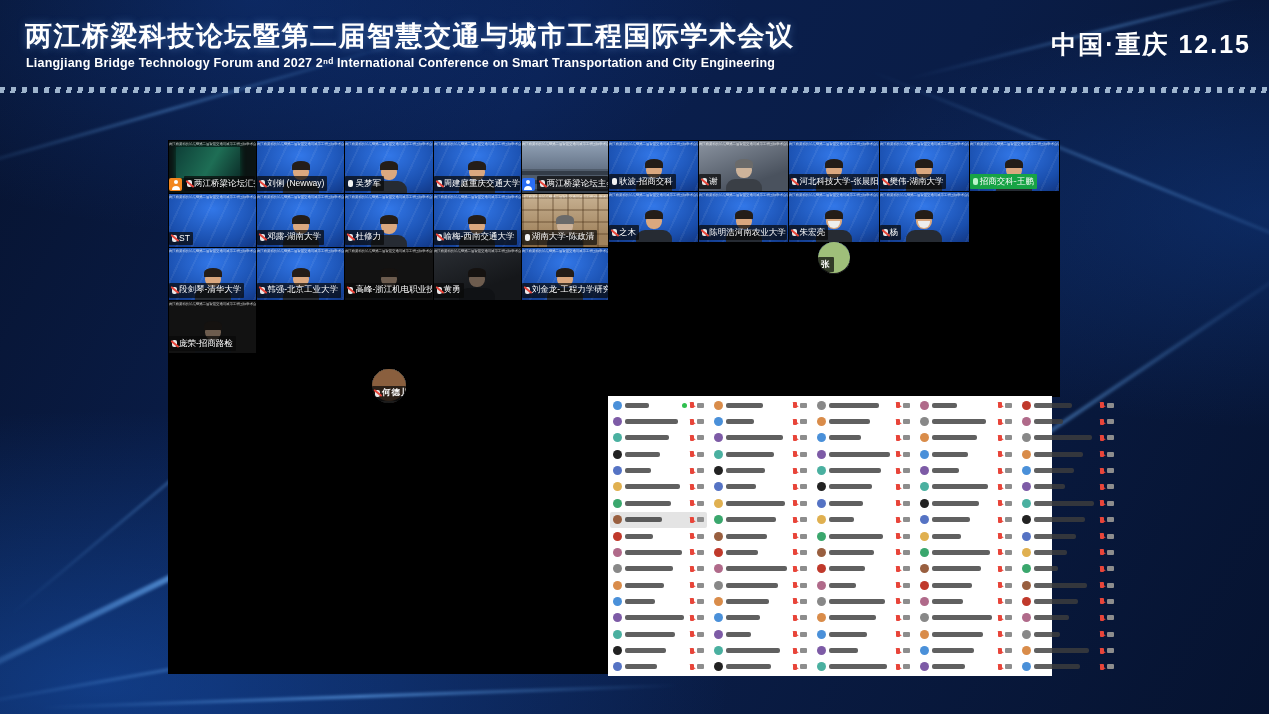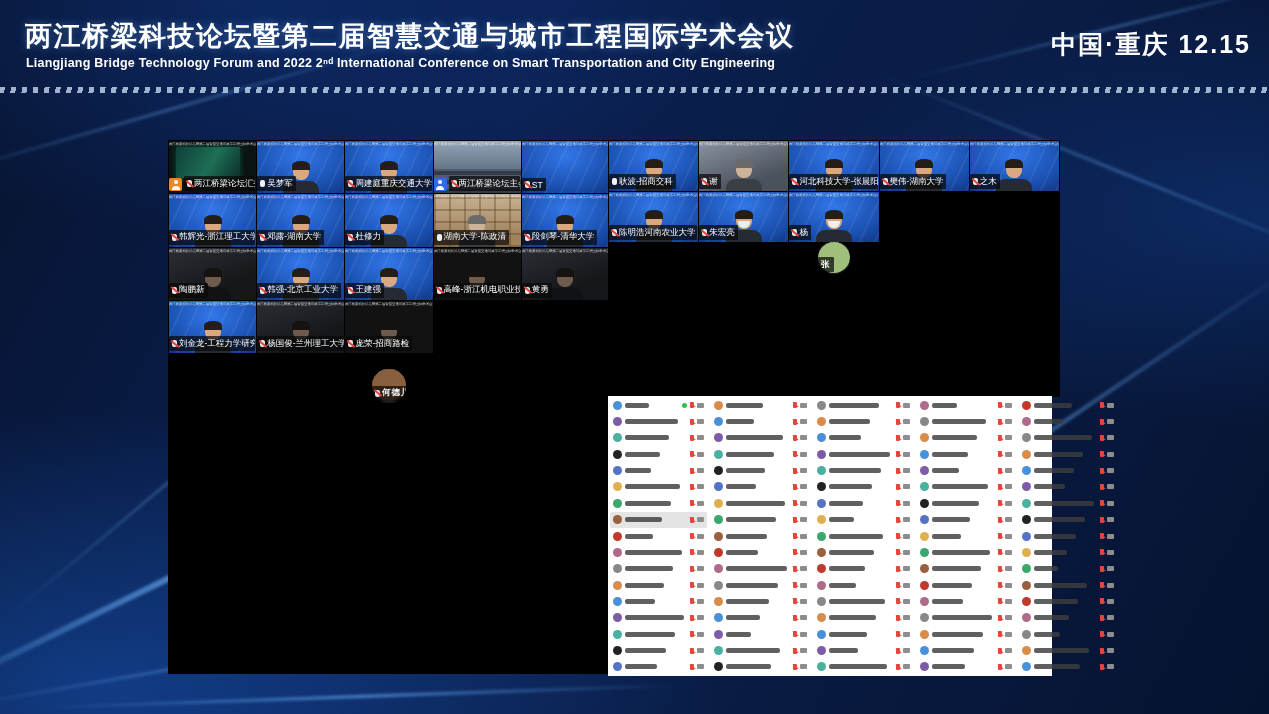--- a/index.html
+++ b/index.html
@@ -116,21 +116,21 @@
 <div class="beam b1"></div>
 <div class="beam b2"></div>
 <div class="beam b3"></div>
 <div class="beam b4"></div>
 <div class="beam b5"></div>
 <div class="beam b6"></div>
 <div class="beam b7"></div>
 <div class="beam b8"></div>
 
 <div class="title-cn">两江桥梁科技论坛暨第二届智慧交通与城市工程国际学术会议</div>
-<div class="title-en">Liangjiang Bridge Technology Forum and 2022 2ⁿᵈ International Conference on Smart Transportation and City Engineering</div>
+<div class="title-en">Liangjiang Bridge Technology Forum and 2027 2ⁿᵈ International Conference on Smart Transportation and City Engineering</div>
 <div class="loc">中国·重庆  12.15</div>
 <div class="dashes"></div>
 
 <div id="left-grid" class="grid">
     <div class="tile avatar">
       <div class="avatar" style="background: rgb(63, 131, 196);"></div>
       <div class="rec">
         <div class="dot"></div>
         <span>录制中</span>
       </div>
@@ -152,20 +152,31 @@
           <span>两江桥梁论坛汇报端</span>
         </div>
       </div>
     </div>
     <div class="tile video">
       <div class="watermark">两江桥梁科技论坛暨第二届智慧交通与城市工程国际学术会议</div>
       <div class="shoulders"></div>
       <div class="face"></div>
       <div class="labelrow">
         <div class="pill">
+          <div class="mic muted"></div>
+          <span>刘俐 (Newway)</span>
+        </div>
+      </div>
+    </div>
+    <div class="tile video">
+      <div class="watermark">两江桥梁科技论坛暨第二届智慧交通与城市工程国际学术会议</div>
+      <div class="shoulders"></div>
+      <div class="face"></div>
+      <div class="labelrow">
+        <div class="pill">
           <div class="mic on"></div>
           <span>吴梦军</span>
         </div>
       </div>
     </div>
     <div class="tile video">
       <div class="watermark">两江桥梁科技论坛暨第二届智慧交通与城市工程国际学术会议</div>
       <div class="shoulders"></div>
       <div class="face"></div>
       <div class="labelrow">
@@ -195,52 +206,52 @@
         </div>
       </div>
     </div>
     <div class="tile video">
       <div class="watermark">两江桥梁科技论坛暨第二届智慧交通与城市工程国际学术会议</div>
       <div class="shoulders"></div>
       <div class="face"></div>
       <div class="labelrow">
         <div class="pill">
           <div class="mic muted"></div>
-          <span>韩辉光-浙江理工大学</span>
+          <span>邓露-湖南大学</span>
         </div>
       </div>
     </div>
     <div class="tile video">
       <div class="watermark">两江桥梁科技论坛暨第二届智慧交通与城市工程国际学术会议</div>
       <div class="shoulders"></div>
       <div class="face"></div>
       <div class="labelrow">
         <div class="pill">
           <div class="mic muted"></div>
-          <span>邓露-湖南大学</span>
+          <span>杜修力</span>
+        </div>
+      </div>
+    </div>
+    <div class="tile avatar">
+      <div class="avatar" style="background: rgb(202, 164, 106);"></div>
+      <div class="labelrow">
+        <div class="pill">
+          <div class="mic muted"></div>
+          <span>曾金莲</span>
         </div>
       </div>
     </div>
     <div class="tile video">
       <div class="watermark">两江桥梁科技论坛暨第二届智慧交通与城市工程国际学术会议</div>
       <div class="shoulders"></div>
       <div class="face"></div>
       <div class="labelrow">
         <div class="pill">
           <div class="mic muted"></div>
-          <span>杜修力</span>
-        </div>
-      </div>
-    </div>
-    <div class="tile avatar">
-      <div class="avatar" style="background: rgb(202, 164, 106);"></div>
-      <div class="labelrow">
-        <div class="pill">
-          <div class="mic muted"></div>
-          <span>曾金莲</span>
+          <span>喻梅-西南交通大学</span>
         </div>
       </div>
     </div>
     <div class="tile room-study gray">
       <div class="watermark">两江桥梁科技论坛暨第二届智慧交通与城市工程国际学术会议</div>
       <div class="scene"></div>
       <div class="shoulders"></div>
       <div class="face"></div>
       <div class="labelrow">
         <div class="pill">
@@ -253,94 +264,61 @@
       <div class="watermark">两江桥梁科技论坛暨第二届智慧交通与城市工程国际学术会议</div>
       <div class="shoulders"></div>
       <div class="face"></div>
       <div class="labelrow">
         <div class="pill">
           <div class="mic muted"></div>
           <span>段剑琴-清华大学</span>
         </div>
       </div>
     </div>
+    <div class="tile video">
+      <div class="watermark">两江桥梁科技论坛暨第二届智慧交通与城市工程国际学术会议</div>
+      <div class="shoulders"></div>
+      <div class="face"></div>
+      <div class="labelrow">
+        <div class="pill">
+          <div class="mic muted"></div>
+          <span>韩强-北京工业大学</span>
+        </div>
+      </div>
+    </div>
+    <div class="tile video-dark dim">
+      <div class="watermark">两江桥梁科技论坛暨第二届智慧交通与城市工程国际学术会议</div>
+      <div class="shoulders"></div>
+      <div class="face"></div>
+      <div class="labelrow">
+        <div class="pill">
+          <div class="mic muted"></div>
+          <span>高峰-浙江机电职业技术学院</span>
+        </div>
+      </div>
+    </div>
     <div class="tile video-dark-face dim">
       <div class="watermark">两江桥梁科技论坛暨第二届智慧交通与城市工程国际学术会议</div>
       <div class="shoulders"></div>
       <div class="face"></div>
       <div class="labelrow">
         <div class="pill">
           <div class="mic muted"></div>
-          <span>陶鹏新</span>
+          <span>黄勇</span>
         </div>
       </div>
     </div>
     <div class="tile video">
       <div class="watermark">两江桥梁科技论坛暨第二届智慧交通与城市工程国际学术会议</div>
       <div class="shoulders"></div>
       <div class="face"></div>
       <div class="labelrow">
         <div class="pill">
           <div class="mic muted"></div>
-          <span>韩强-北京工业大学</span>
-        </div>
-      </div>
-    </div>
-    <div class="tile video">
-      <div class="watermark">两江桥梁科技论坛暨第二届智慧交通与城市工程国际学术会议</div>
-      <div class="shoulders"></div>
-      <div class="face"></div>
-      <div class="labelrow">
-        <div class="pill">
-          <div class="mic muted"></div>
-          <span>王建强</span>
-        </div>
-      </div>
-    </div>
-    <div class="tile video-dark dim">
-      <div class="watermark">两江桥梁科技论坛暨第二届智慧交通与城市工程国际学术会议</div>
-      <div class="shoulders"></div>
-      <div class="face"></div>
-      <div class="labelrow">
-        <div class="pill">
-          <div class="mic muted"></div>
-          <span>高峰-浙江机电职业技术学院</span>
-        </div>
-      </div>
-    </div>
-    <div class="tile video-dark-face dim">
-      <div class="watermark">两江桥梁科技论坛暨第二届智慧交通与城市工程国际学术会议</div>
-      <div class="shoulders"></div>
-      <div class="face"></div>
-      <div class="labelrow">
-        <div class="pill">
-          <div class="mic muted"></div>
-          <span>黄勇</span>
-        </div>
-      </div>
-    </div>
-    <div class="tile video">
-      <div class="watermark">两江桥梁科技论坛暨第二届智慧交通与城市工程国际学术会议</div>
-      <div class="shoulders"></div>
-      <div class="face"></div>
-      <div class="labelrow">
-        <div class="pill">
-          <div class="mic muted"></div>
           <span>刘金龙-工程力学研究所</span>
-        </div>
-      </div>
-    </div>
-    <div class="tile video-dark-face dim">
-      <div class="watermark">两江桥梁科技论坛暨第二届智慧交通与城市工程国际学术会议</div>
-      <div class="shoulders"></div>
-      <div class="face"></div>
-      <div class="labelrow">
-        <div class="pill">
-          <div class="mic muted"></div>
-          <span>杨国俊-兰州理工大学</span>
         </div>
       </div>
     </div>
     <div class="tile video-dark dim">
       <div class="watermark">两江桥梁科技论坛暨第二届智慧交通与城市工程国际学术会议</div>
       <div class="shoulders"></div>
       <div class="face"></div>
       <div class="labelrow">
         <div class="pill">
           <div class="mic muted"></div>
@@ -620,20 +598,31 @@
           <div class="mic muted"></div>
           <span>樊伟-湖南大学</span>
         </div>
       </div>
     </div>
     <div class="tile video">
       <div class="watermark">两江桥梁科技论坛暨第二届智慧交通与城市工程国际学术会议</div>
       <div class="shoulders"></div>
       <div class="face"></div>
       <div class="labelrow">
+        <div class="pill green">
+          <div class="mic green"></div>
+          <span>招商交科-王鹏</span>
+        </div>
+      </div>
+    </div>
+    <div class="tile video">
+      <div class="watermark">两江桥梁科技论坛暨第二届智慧交通与城市工程国际学术会议</div>
+      <div class="shoulders"></div>
+      <div class="face"></div>
+      <div class="labelrow">
         <div class="pill">
           <div class="mic muted"></div>
           <span>之木</span>
         </div>
       </div>
     </div>
     <div class="tile video">
       <div class="watermark">两江桥梁科技论坛暨第二届智慧交通与城市工程国际学术会议</div>
       <div class="shoulders"></div>
       <div class="face"></div>

